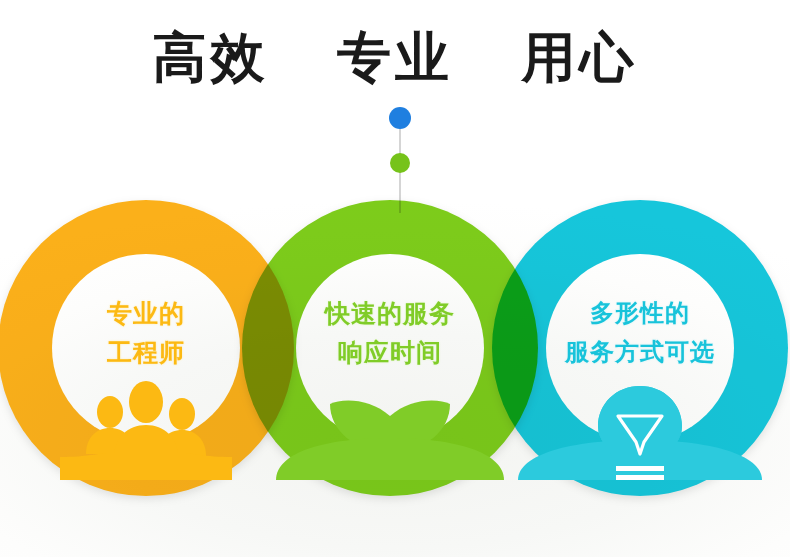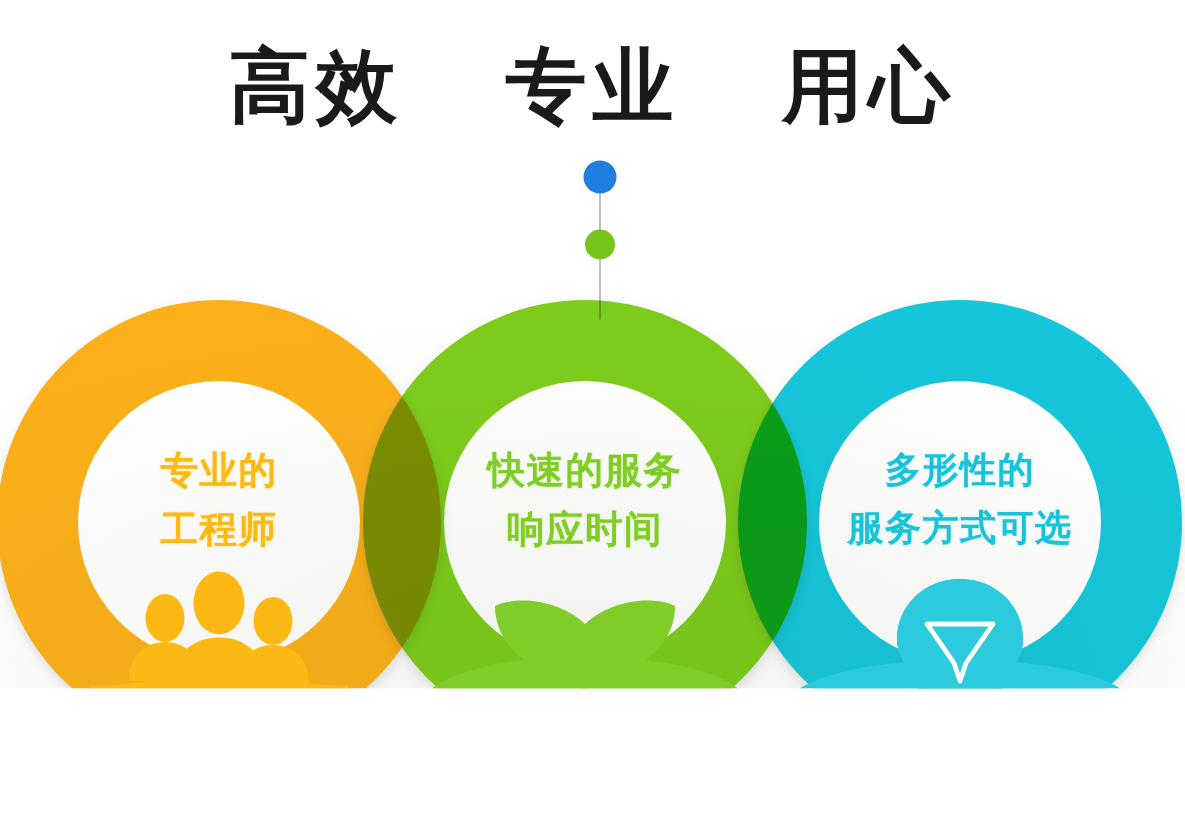--- a/index.html
+++ b/index.html
@@ -8,21 +8,21 @@
     padding: 0;
     background: #ffffff;
   }
   body {
     font-family: "Liberation Sans", "DejaVu Sans", sans-serif;
   }
 
   #stage {
     position: relative;
     width: 790px;
-    height: 459px;
+    height: 557px;
     overflow: hidden;
     background:
       radial-gradient(ellipse 620px 240px at 395px 440px, #f3f4f1 0%, #f7f8f6 45%, #fdfdfc 75%, #ffffff 100%),
       linear-gradient(180deg, #fbfbfa 0%, #ffffff 28%, #fbfbfa 100%);
   }
 
   
   #headline {
     position: absolute;
     left: 0;

